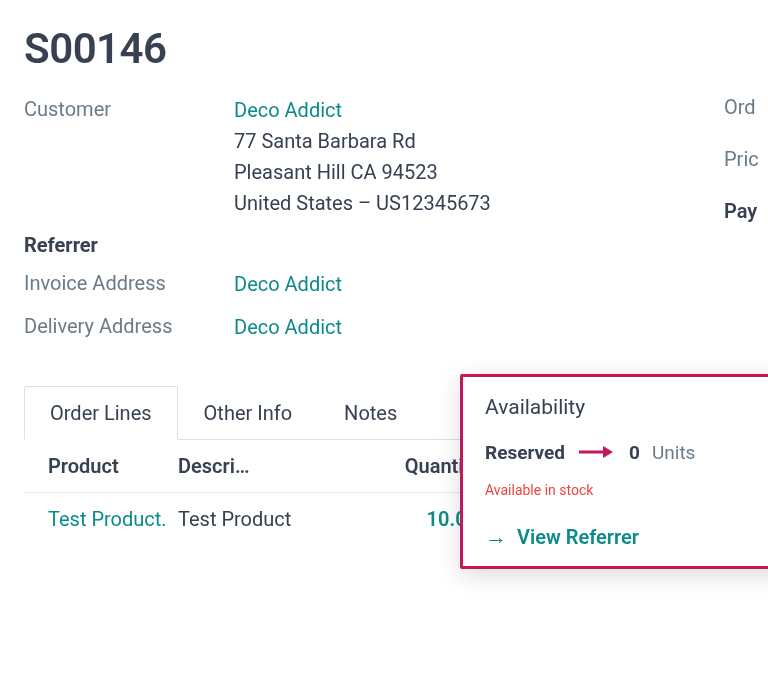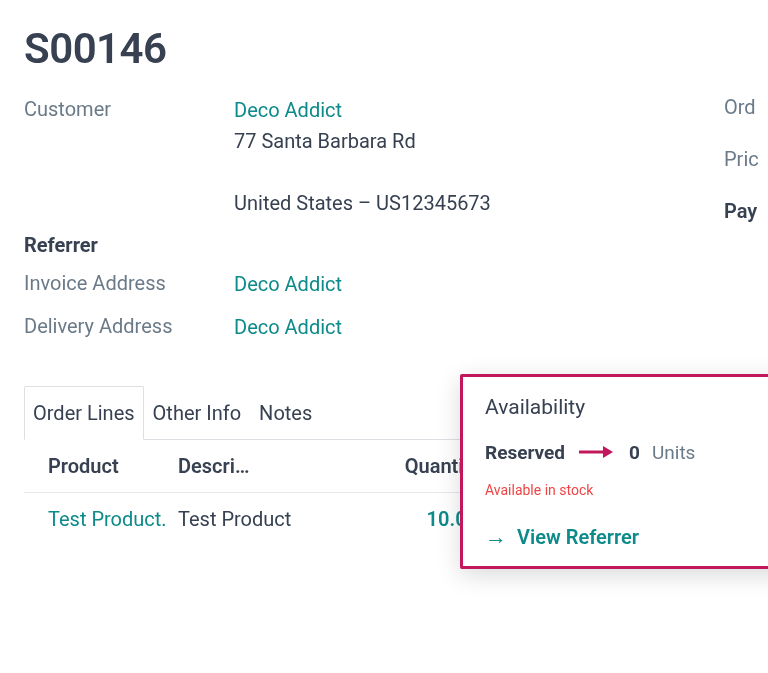--- a/index.html
+++ b/index.html
@@ -10,21 +10,21 @@
   .lcol{flex:0 0 700px}
   .rcol{flex:0 0 80px;white-space:nowrap}
   .row{display:flex;align-items:flex-start;margin-bottom:12px}
   .lbl{flex:0 0 210px;color:#6b7a88;font-size:20px;padding-top:2px}
   .lbl.strong{color:#374151;font-weight:700}
   .val{flex:1;font-size:20px;color:#374151;line-height:1.55}
   .link{color:#0d8a8a;cursor:pointer}
   .rlabel{color:#6b7a88;font-size:20px;margin-bottom:28px}
   .rlabel.strong{color:#374151;font-weight:600}
   .tabs{margin-top:30px;border-bottom:1px solid #dcdfe3;display:flex}
-  .tab{padding:14px 8px;font-size:20px;color:#374151;border:1px solid transparent;border-bottom:none;cursor:pointer;position:relative;top:1px}
+  .tab{padding:14px 25px;font-size:20px;color:#374151;border:1px solid transparent;border-bottom:none;cursor:pointer;position:relative;top:1px}
   .tab.active{border:1px solid #dcdfe3;border-bottom:1px solid #fff;background:#fff;border-radius:2px 2px 0 0}
   .thead{display:flex;padding:14px 24px;font-size:20px;font-weight:600;color:#374151;border-bottom:1px solid #e5e7eb}
   .c-prod{flex:0 0 130px}
   .c-desc{flex:0 0 170px;overflow:hidden;text-overflow:ellipsis;white-space:nowrap}
   .c-qty{flex:0 0 130px;text-align:right;overflow:hidden;text-overflow:ellipsis;white-space:nowrap}
   .sp{flex:1}
   .c-n1{flex:0 0 100px;text-align:right}
   .c-n2{flex:0 0 110px;text-align:right;display:flex;align-items:center;justify-content:flex-end;gap:10px}
   .trow{display:flex;padding:14px 24px;font-size:20px;color:#374151}
   .teal{color:#0d8a8a;font-weight:600}
@@ -49,21 +49,21 @@
 <div class="page">
   <h1>S00146</h1>
 
   <div class="form">
     <div class="lcol">
       <div class="row">
         <div class="lbl">Customer</div>
         <div class="val">
           <span class="link">Deco Addict</span><br>
           <span>77 Santa Barbara Rd</span><br>
-          <br>
+          <span>Pleasant Hill CA 94523</span><br>
           <span>United States – US12345673</span>
         </div>
       </div>
 
       <div class="row">
         <div class="lbl strong">Referrer</div>
         <div class="val"></div>
       </div>
 
       <div class="row">

